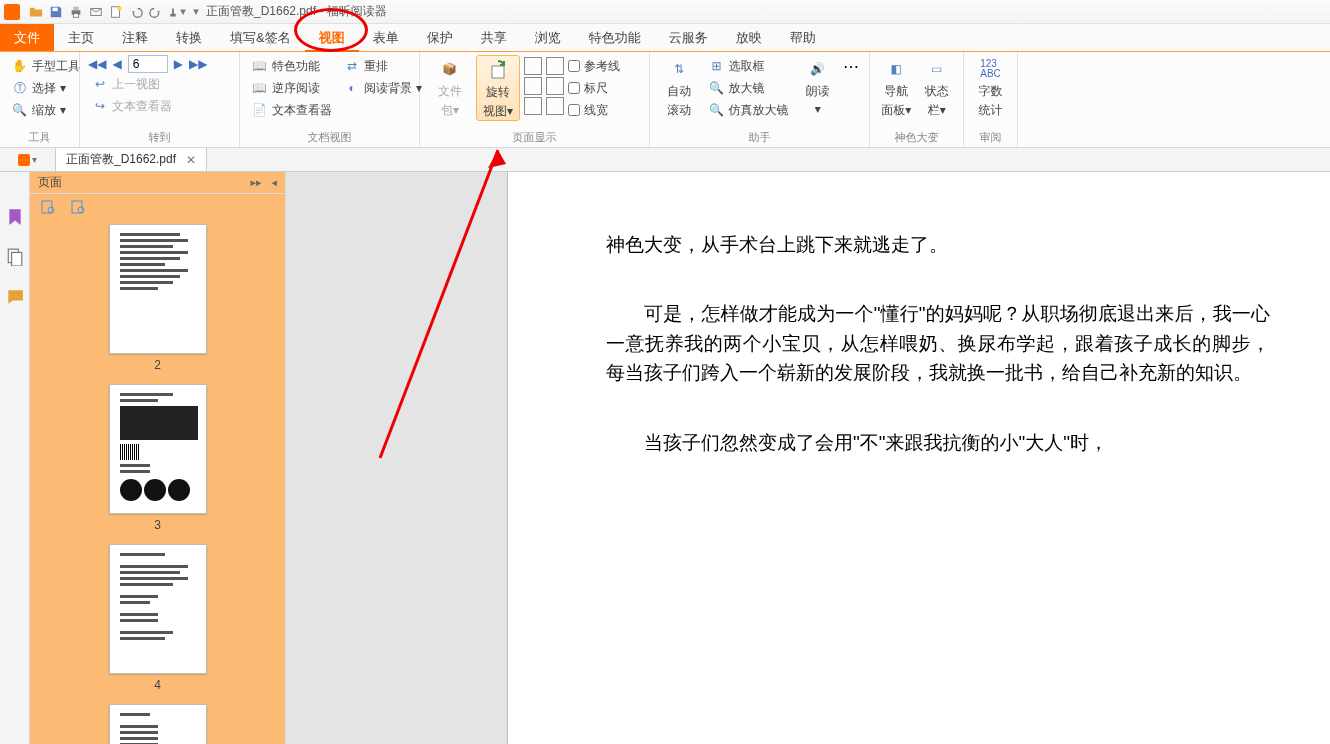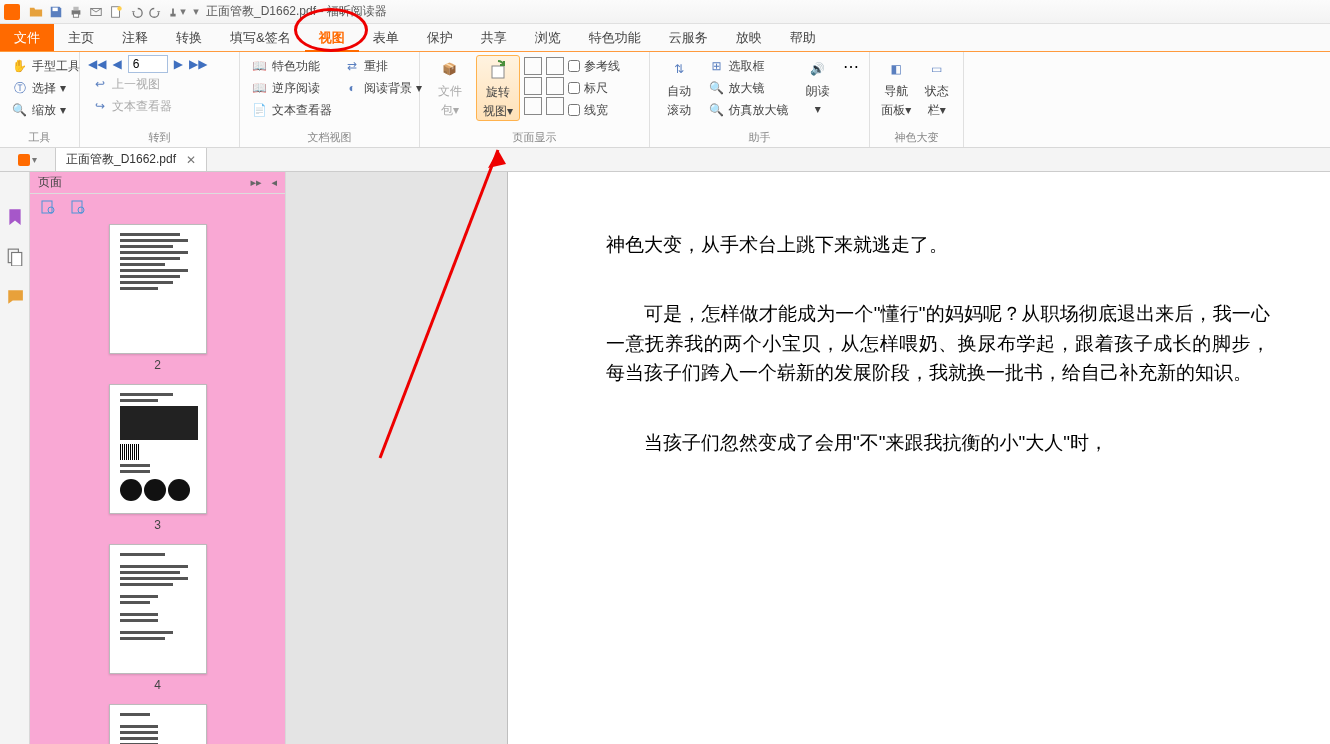--- a/index.html
+++ b/index.html
@@ -46,21 +46,21 @@
 .doctab { background:#fff; border-right:1px solid #ccc; display:flex; align-items:center; padding:0 10px; font-size:12px; color:#333; gap:10px; cursor:pointer; }
 .doctab .close { color:#777; cursor:pointer; font-size:12px; }
 
 
 .main { display:flex; height: calc(744px - 24px - 28px - 96px - 24px); }
 
 .left-rail { width:30px; background:#f4f4f4; border-right:1px solid #d8d8d8; display:flex; flex-direction:column; align-items:center; padding-top:36px; gap:22px; }
 .left-rail .ri { width:18px; height:18px; cursor:pointer; display:flex; align-items:center; justify-content:center; color:#a657c9; }
 .left-rail .ri.y { color:#e8a13a; }
 
-.thumb-panel { width:256px; background:#f9a8d4; border-right:1px solid #d8d8d8; display:flex; flex-direction:column; }
+.thumb-panel { width:256px; background:#fdba74; border-right:1px solid #d8d8d8; display:flex; flex-direction:column; }
 .tp-head { height:22px; border-bottom:1px solid #ddd; display:flex; align-items:center; justify-content:space-between; padding:0 8px; font-size:12px; color:#444; }
 .tp-ctrl { display:flex; gap:10px; color:#666; font-size:11px; }
 .tp-tools { height:26px; display:flex; align-items:center; padding:0 10px; gap:14px; }
 .tp-tools .ti { width:16px; height:16px; cursor:pointer; color:#4d94d6; }
 .tp-body { flex:1; overflow-y:auto; padding:4px 0 20px 0; }
 .thumb-wrap { display:flex; flex-direction:column; align-items:center; margin-bottom:12px; }
 .thumb { width:98px; height:130px; background:#fff; border:1px solid #bbb; box-shadow:0 1px 2px rgba(0,0,0,.15); padding:8px 10px; font-size:5px; color:#333; overflow:hidden; line-height:1.3; }
 .tn-line { height:3px; background:#555; margin-bottom:3px; }
 .tn-line.w70{width:70%}.tn-line.w90{width:90%}.tn-line.w80{width:80%}.tn-line.w60{width:60%}.tn-line.w50{width:50%}.tn-line.w40{width:40%}
 .tn-img { width:78px;height:34px;background:#222;margin:4px 0; }
@@ -301,20 +301,30 @@
       </div>
       <div class="rbtn-lg">
         <span class="ico">▭</span>
         <span>状态</span>
         <span><span>栏</span>▾</span>
       </div>
     </div>
     <div class="group-title">神色大变</div>
   </div>
 
+  <div class="group" style="width:54px">
+    <div class="group-body">
+      <div class="rbtn-lg">
+        <span class="ico" style="font-size:10px;color:#3f6fbf;line-height:1">123<br>ABC</span>
+        <span>字数</span>
+        <span>统计</span>
+      </div>
+    </div>
+    <div class="group-title">审阅</div>
+  </div>
 </div>
 
 <div class="doctabs">
   <div class="pre">
       <span class="sq"></span>
       <span style="font-size:10px;color:#777">▾</span>
     </div>
   <div class="doctab">
     <span>正面管教_D1662.pdf</span>
     <span class="close">✕</span>

